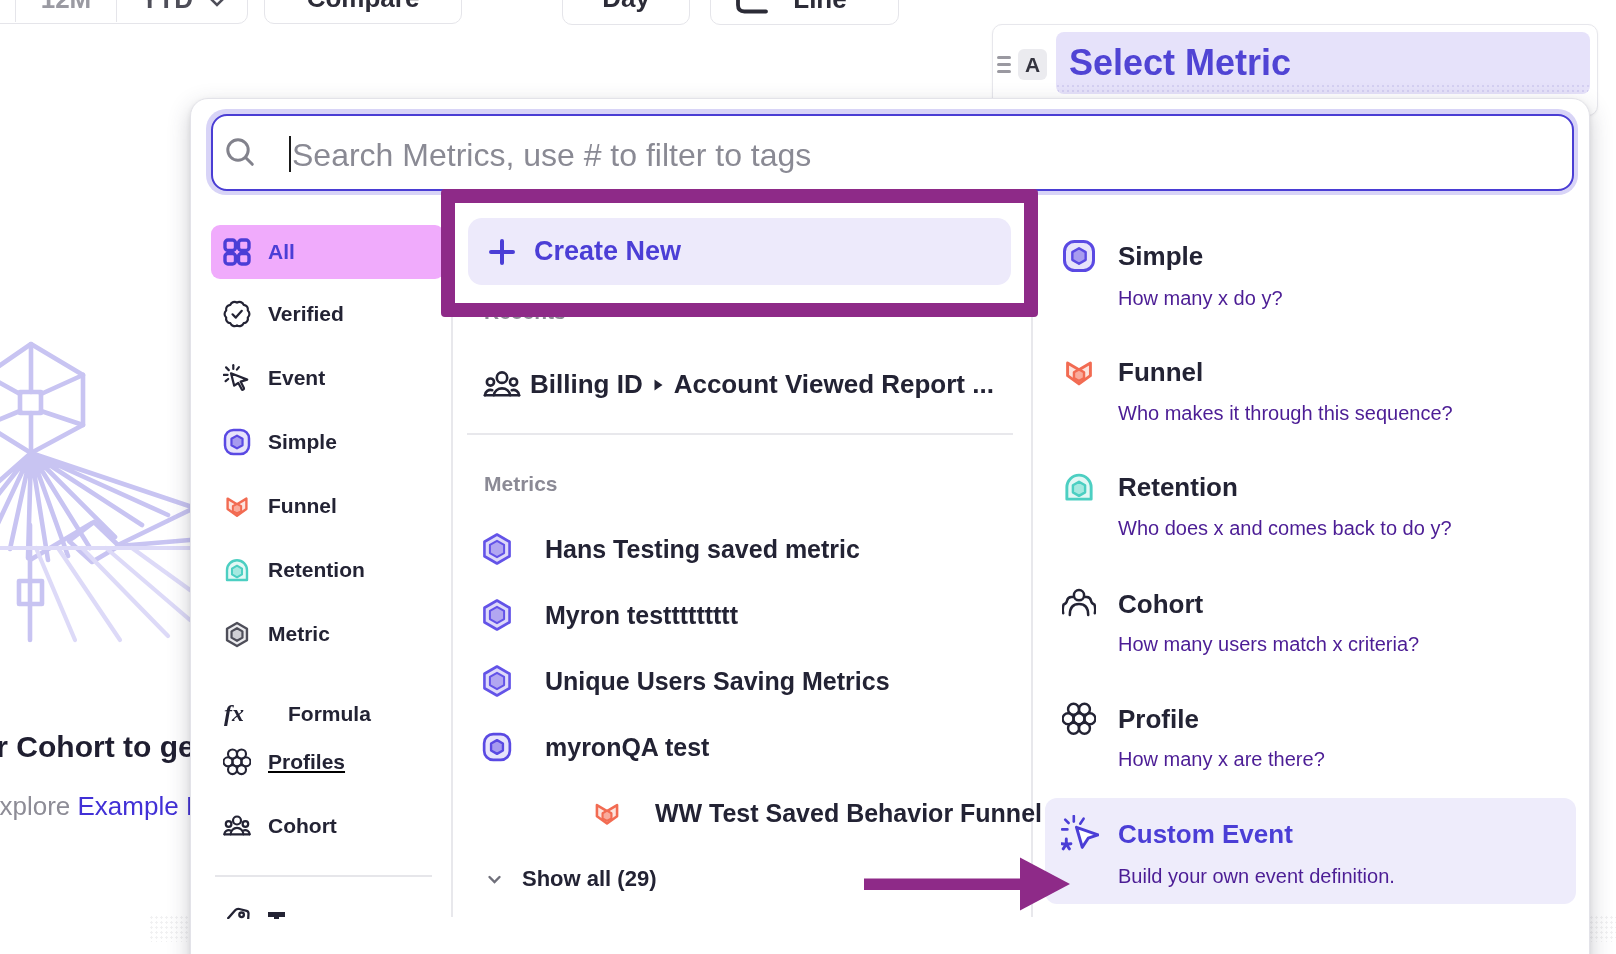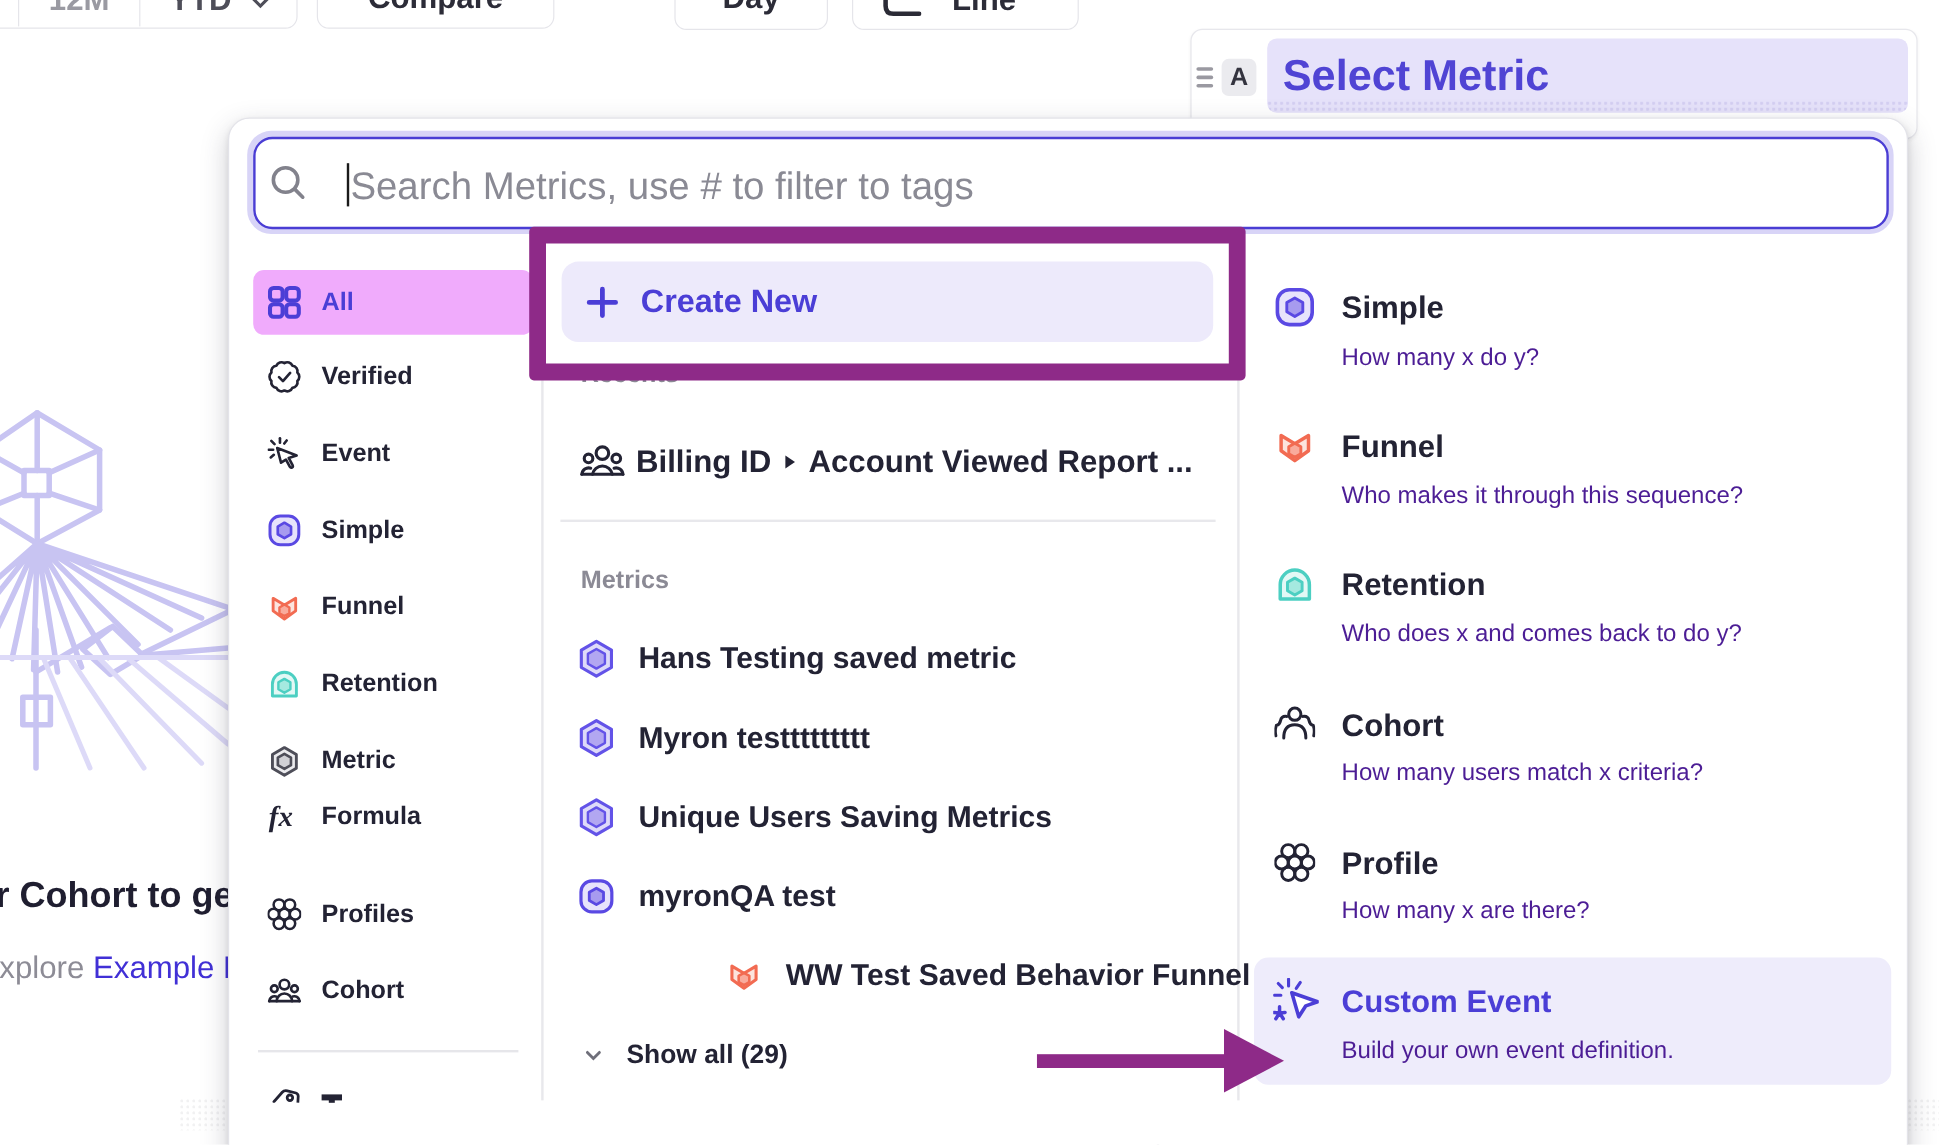--- a/index.html
+++ b/index.html
@@ -9,21 +9,21 @@
 .btn{position:absolute;background:#fff;border:1.5px solid #e5e5ea;border-radius:10px;
   display:flex;align-items:center;justify-content:center;color:#2c2c38;font-weight:bold;font-size:26px;}
 #panel{position:absolute;left:190px;top:98px;width:1400px;height:944px;background:#fff;
   border:1px solid #e3e3e9;border-radius:18px;box-sizing:border-box;overflow:hidden;
   box-shadow:0 8px 22px rgba(55,55,75,.25),0 2px 5px rgba(0,0,0,.08);}
 .vdiv{position:absolute;top:114px;width:1.5px;height:704px;background:#e8e8ec;}
 .srow{position:absolute;left:20px;width:233px;height:54px;display:flex;align-items:center;border-radius:9px;}
 .srow .lbl{margin-left:17px;font-size:21px;font-weight:bold;color:#232334;}
 .srow svg{margin-left:12px;flex:none;}
 .mrow{position:absolute;left:291px;width:560px;height:48px;display:flex;align-items:center;}
-.mrow .lbl{margin-left:20px;font-size:25px;font-weight:bold;color:#232334;white-space:nowrap;}
+.mrow .lbl{margin-left:33px;font-size:25px;font-weight:bold;color:#232334;white-space:nowrap;}
 .rrow-t{position:absolute;left:927px;font-size:26px;font-weight:bold;color:#232334;line-height:32px;}
 .rrow-d{position:absolute;left:927px;font-size:20px;color:#4c1d95;line-height:28px;white-space:nowrap;}
 .glabel{position:absolute;left:293px;font-size:21px;font-weight:bold;color:#8b8a95;line-height:24px;}
 </style>
 </head>
 <body>
 <div id="page">
 
   <div class="btn" style="left:-50px;top:-26px;width:296px;height:48px;"></div>
   <div class="abs" style="left:14.5px;top:-26px;width:1.5px;height:48px;background:#e5e5ea;"></div>
@@ -144,27 +144,27 @@
         </svg>
       <div class="lbl">Retention</div>
     </div>
     <div class="srow" style="top:508px;">
       <svg width="28" height="28" viewBox="0 0 28 28">
           <path d="M14.00,3.00 L23.96,8.75 L23.96,20.25 L14.00,26.00 L4.04,20.25 L4.04,8.75 Z" fill="#ebebee" stroke="#4e4e59" stroke-width="2.4" stroke-linejoin="round"></path>
           <path d="M14.00,8.20 L19.46,11.35 L19.46,17.65 L14.00,20.80 L8.54,17.65 L8.54,11.35 Z" fill="#d0d0d5" stroke="#4e4e59" stroke-width="2.2" stroke-linejoin="round"></path>
         </svg>
       <div class="lbl">Metric</div>
     </div>
-    <div class="srow" style="top:555px;">
+    <div class="srow" style="top:588px;gap:20px;">
       <svg width="28" height="28" viewBox="0 0 28 28">
           <text x="1" y="21" font-family="Liberation Serif" font-style="italic" font-weight="bold" font-size="24" fill="#232334">fx</text>
         </svg>
       <div class="lbl">Formula</div>
     </div>
-    <div class="srow" style="top:636px;">
+    <div class="srow" style="top:636px;text-decoration:underline;">
       <svg width="28" height="28" viewBox="0 0 28 28" fill="none" stroke="#232334" stroke-width="2.1">
           <circle cx="14" cy="13.8" r="4.5"></circle>
           <circle cx="23" cy="13.8" r="4.5"></circle>
           <circle cx="18.5" cy="21.6" r="4.5"></circle>
           <circle cx="9.5" cy="21.6" r="4.5"></circle>
           <circle cx="5" cy="13.8" r="4.5"></circle>
           <circle cx="9.5" cy="6" r="4.5"></circle>
           <circle cx="18.5" cy="6" r="4.5"></circle>
         </svg>
       <div class="lbl">Profiles</div>

